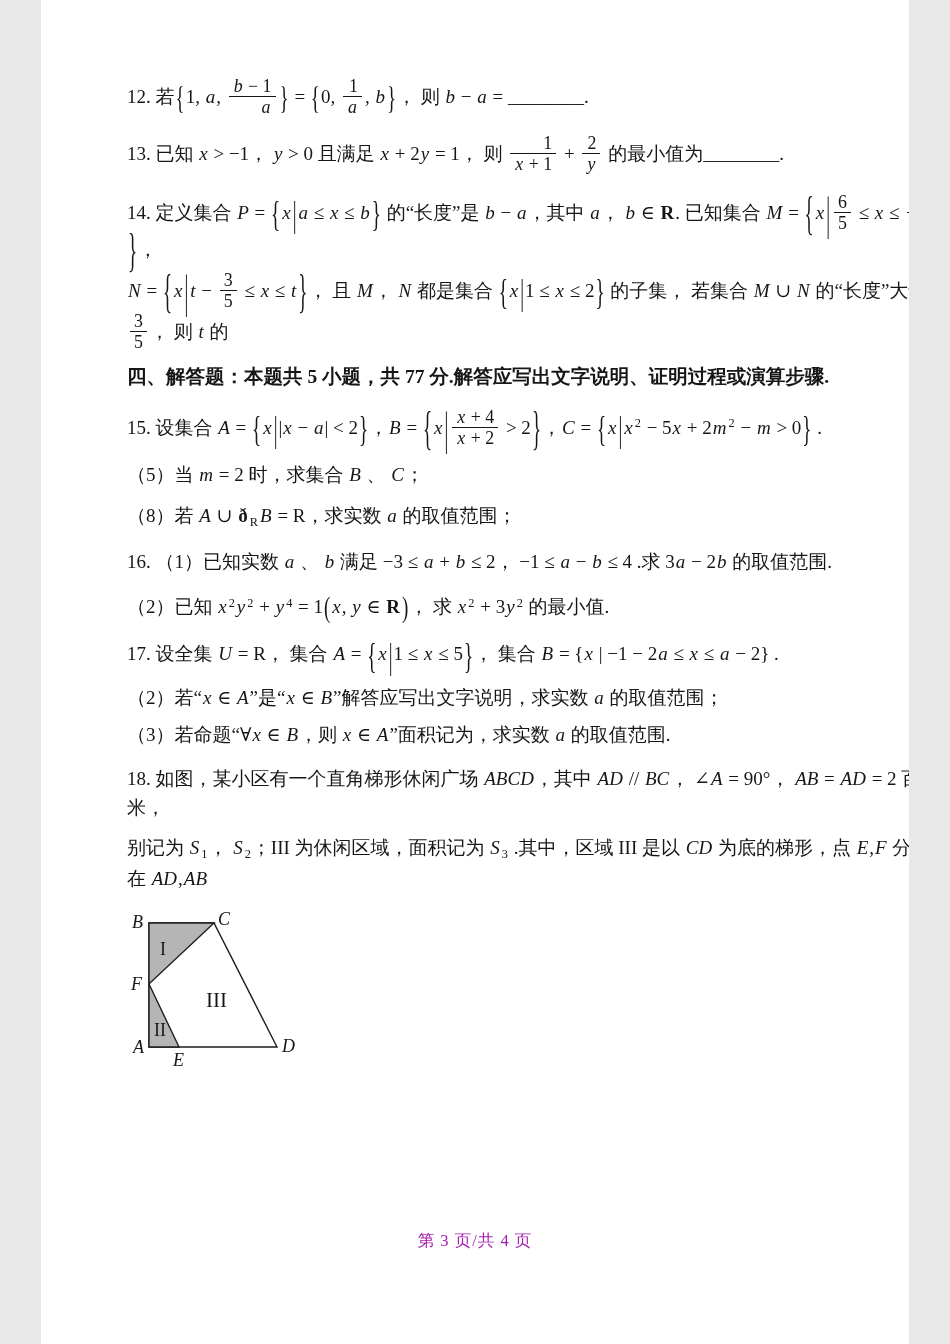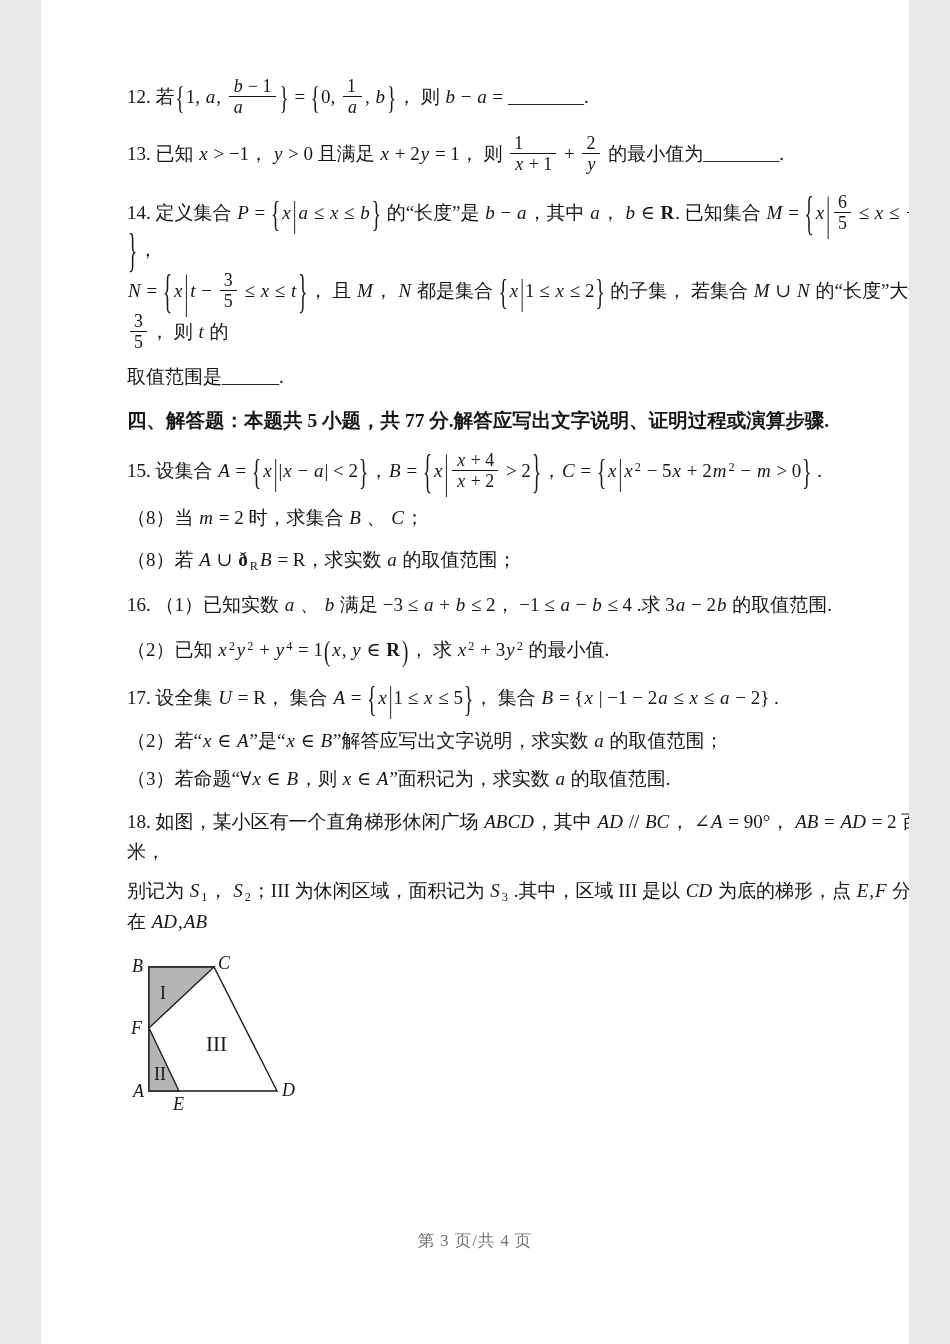--- a/index.html
+++ b/index.html
@@ -9,48 +9,47 @@
   .content{position:absolute;left:86px;top:78px;width:812px;}
   .line{line-height:1.55;}
   .line.bold{font-weight:bold;font-size:19.5px;}
   
   .mb-a{margin-bottom:12px;} .mb-b{margin-bottom:16px;} .mb-c{margin-bottom:8px;}
   .mb-d{margin-bottom:14px;} .mb-e{margin-bottom:10px;} .mb-f{margin-bottom:18px;}
   
   .rt{white-space:pre-wrap;}
   .mi{font-style:italic;padding:0 1px;}
   .mbold{font-weight:bold;padding:0 1px;}
-  .frac{display:inline-block;vertical-align:middle;text-align:left;margin:0 3px;
+  .frac{display:inline-block;vertical-align:middle;text-align:right;margin:0 3px;
         font-size:0.94em;line-height:1.12;position:relative;top:-2px;}
   .frac .num{display:block;padding:0 4px;border-bottom:1.2px solid #161616;}
   .frac .den{display:block;padding:0 4px;}
   .msup{font-size:0.65em;vertical-align:0.5em;padding:0 1px;}
   .msub{font-size:0.65em;vertical-align:-0.35em;padding:0 1px;}
   .bigd{display:inline-block;vertical-align:middle;line-height:1;transform-origin:50% 50%;
         padding:0 1px;position:relative;top:-1px;font-weight:400;}
   .figure-wrap{margin-top:16px;margin-left:2px;}
   .footer{position:absolute;left:0;right:0;bottom:92px;text-align:center;
-          font-size:16.5px;color:#737373;letter-spacing:1px;}
+          font-size:16.5px;color:#a21caf;letter-spacing:1px;}
   svg text{font-family:"Liberation Serif","DejaVu Serif",serif;}
   svg .ptlabel{font-style:italic;font-size:18px;fill:#161616;}
   svg .romlabel{font-size:18px;fill:#161616;}
 </style>
 </head>
 <body>
 
 <div class="page">
   <div class="content">
     <div class="line mb-b"><span class="rt">12. 若</span><span class="bigd" style="transform: scaleY(1.7);">{</span><span class="rt">1, </span><span class="mi">a</span><span class="rt">, </span><span class="frac"><span class="num"><span class="mi">b</span><span class="rt"> − 1</span></span><span class="den"><span class="mi">a</span></span></span><span class="bigd" style="transform: scaleY(1.7);">}</span><span class="rt"> = </span><span class="bigd" style="transform: scaleY(1.7);">{</span><span class="rt">0, </span><span class="frac"><span class="num"><span class="rt">1</span></span><span class="den"><span class="mi">a</span></span></span><span class="rt">, </span><span class="mi">b</span><span class="bigd" style="transform: scaleY(1.7);">}</span><span class="rt">， 则 </span><span class="mi">b</span><span class="rt"> − </span><span class="mi">a</span><span class="rt"> = ________.</span></div>
     <div class="line mb-f"><span class="rt">13. 已知 </span><span class="mi">x</span><span class="rt"> &gt; −1， </span><span class="mi">y</span><span class="rt"> &gt; 0 且满足 </span><span class="mi">x</span><span class="rt"> + 2</span><span class="mi">y</span><span class="rt"> = 1， 则 </span><span class="frac"><span class="num"><span class="rt">1</span></span><span class="den"><span class="mi">x</span><span class="rt"> + 1</span></span></span><span class="rt"> + </span><span class="frac"><span class="num"><span class="rt">2</span></span><span class="den"><span class="mi">y</span></span></span><span class="rt"> 的最小值为________.</span></div>
     <div class="line mb-c"><span class="rt">14. 定义集合 </span><span class="mi">P</span><span class="rt"> = </span><span class="bigd" style="transform: scaleY(1.9);">{</span><span class="mi">x</span><span class="bigd" style="transform: scaleY(1.9);">|</span><span class="mi">a</span><span class="rt"> ≤ </span><span class="mi">x</span><span class="rt"> ≤ </span><span class="mi">b</span><span class="bigd" style="transform: scaleY(1.9);">}</span><span class="rt"> 的“长度”是 </span><span class="mi">b</span><span class="rt"> − </span><span class="mi">a</span><span class="rt">，其中 </span><span class="mi">a</span><span class="rt">， </span><span class="mi">b</span><span class="rt"> ∈ </span><span class="mbold">R</span><span class="rt">. 已知集合 </span><span class="mi">M</span><span class="rt"> = </span><span class="bigd" style="transform: scaleY(2.4);">{</span><span class="mi">x</span><span class="bigd" style="transform: scaleY(2.4);">|</span><span class="frac"><span class="num"><span class="rt">6</span></span><span class="den"><span class="rt">5</span></span></span><span class="rt"> ≤ </span><span class="mi">x</span><span class="rt"> ≤ </span><span class="frac"><span class="num"><span class="rt">17</span></span><span class="den"><span class="rt">10</span></span></span><span class="bigd" style="transform: scaleY(2.4);">}</span><span class="rt">，</span></div>
     <div class="line mb-c"><span class="mi">N</span><span class="rt"> = </span><span class="bigd" style="transform: scaleY(2.4);">{</span><span class="mi">x</span><span class="bigd" style="transform: scaleY(2.4);">|</span><span class="mi">t</span><span class="rt"> − </span><span class="frac"><span class="num"><span class="rt">3</span></span><span class="den"><span class="rt">5</span></span></span><span class="rt"> ≤ </span><span class="mi">x</span><span class="rt"> ≤ </span><span class="mi">t</span><span class="bigd" style="transform: scaleY(2.4);">}</span><span class="rt">， 且 </span><span class="mi">M</span><span class="rt">， </span><span class="mi">N</span><span class="rt"> 都是集合 </span><span class="bigd" style="transform: scaleY(1.9);">{</span><span class="mi">x</span><span class="bigd" style="transform: scaleY(1.9);">|</span><span class="rt">1 ≤ </span><span class="mi">x</span><span class="rt"> ≤ 2</span><span class="bigd" style="transform: scaleY(1.9);">}</span><span class="rt"> 的子集， 若集合 </span><span class="mi">M</span><span class="rt"> ∪ </span><span class="mi">N</span><span class="rt"> 的“长度”大于 </span><span class="frac"><span class="num"><span class="rt">3</span></span><span class="den"><span class="rt">5</span></span></span><span class="rt">， 则 </span><span class="mi">t</span><span class="rt"> 的</span></div>
-    <div class="line mb-d"><span class="rt">取值范围是______.</span></div>
     <div class="line bold mb-b"><span class="rt">四、解答题：本题共 5 小题，共 77 分.解答应写出文字说明、证明过程或演算步骤.</span></div>
     <div class="line mb-e"><span class="rt">15. 设集合 </span><span class="mi">A</span><span class="rt"> = </span><span class="bigd" style="transform: scaleY(1.9);">{</span><span class="mi">x</span><span class="bigd" style="transform: scaleY(1.9);">|</span><span class="rt">|</span><span class="mi">x</span><span class="rt"> − </span><span class="mi">a</span><span class="rt">| &lt; 2</span><span class="bigd" style="transform: scaleY(1.9);">}</span><span class="rt">，</span><span class="mi">B</span><span class="rt"> = </span><span class="bigd" style="transform: scaleY(2.4);">{</span><span class="mi">x</span><span class="bigd" style="transform: scaleY(2.4);">|</span><span class="frac"><span class="num"><span class="mi">x</span><span class="rt"> + 4</span></span><span class="den"><span class="mi">x</span><span class="rt"> + 2</span></span></span><span class="rt"> &gt; 2</span><span class="bigd" style="transform: scaleY(2.4);">}</span><span class="rt">，</span><span class="mi">C</span><span class="rt"> = </span><span class="bigd" style="transform: scaleY(1.9);">{</span><span class="mi">x</span><span class="bigd" style="transform: scaleY(1.9);">|</span><span class="mi">x</span><span class="msup"><span class="rt">2</span></span><span class="rt"> − 5</span><span class="mi">x</span><span class="rt"> + 2</span><span class="mi">m</span><span class="msup"><span class="rt">2</span></span><span class="rt"> − </span><span class="mi">m</span><span class="rt"> &gt; 0</span><span class="bigd" style="transform: scaleY(1.9);">}</span><span class="rt"> .</span></div>
-    <div class="line mb-a"><span class="rt">（8）当 </span><span class="mi">m</span><span class="rt"> = 2 时，求集合 </span><span class="mi">B</span><span class="rt"> 、 </span><span class="mi">C</span><span class="rt">；</span></div>
+    <div class="line mb-a"><span class="rt">（5）当 </span><span class="mi">m</span><span class="rt"> = 2 时，求集合 </span><span class="mi">B</span><span class="rt"> 、 </span><span class="mi">C</span><span class="rt">；</span></div>
     <div class="line mb-d"><span class="rt">（8）若 </span><span class="mi">A</span><span class="rt"> ∪ </span><span class="mbold">ð</span><span class="msub"><span class="rt">R</span></span><span class="mi">B</span><span class="rt"> = R，求实数 </span><span class="mi">a</span><span class="rt"> 的取值范围；</span></div>
     <div class="line mb-b"><span class="rt">16. （1）已知实数 </span><span class="mi">a</span><span class="rt"> 、 </span><span class="mi">b</span><span class="rt"> 满足 −3 ≤ </span><span class="mi">a</span><span class="rt"> + </span><span class="mi">b</span><span class="rt"> ≤ 2， −1 ≤ </span><span class="mi">a</span><span class="rt"> − </span><span class="mi">b</span><span class="rt"> ≤ 4 .求 3</span><span class="mi">a</span><span class="rt"> − 2</span><span class="mi">b</span><span class="rt"> 的取值范围.</span></div>
     <div class="line mb-f"><span class="rt">（2）已知 </span><span class="mi">x</span><span class="msup"><span class="rt">2</span></span><span class="mi">y</span><span class="msup"><span class="rt">2</span></span><span class="rt"> + </span><span class="mi">y</span><span class="msup"><span class="rt">4</span></span><span class="rt"> = 1</span><span class="bigd" style="transform: scaleY(1.5);">(</span><span class="mi">x</span><span class="rt">, </span><span class="mi">y</span><span class="rt"> ∈ </span><span class="mbold">R</span><span class="bigd" style="transform: scaleY(1.5);">)</span><span class="rt">， 求 </span><span class="mi">x</span><span class="msup"><span class="rt">2</span></span><span class="rt"> + 3</span><span class="mi">y</span><span class="msup"><span class="rt">2</span></span><span class="rt"> 的最小值.</span></div>
     <div class="line mb-d"><span class="rt">17. 设全集 </span><span class="mi">U</span><span class="rt"> = R， 集合 </span><span class="mi">A</span><span class="rt"> = </span><span class="bigd" style="transform: scaleY(1.9);">{</span><span class="mi">x</span><span class="bigd" style="transform: scaleY(1.9);">|</span><span class="rt">1 ≤ </span><span class="mi">x</span><span class="rt"> ≤ 5</span><span class="bigd" style="transform: scaleY(1.9);">}</span><span class="rt">， 集合 </span><span class="mi">B</span><span class="rt"> = {</span><span class="mi">x</span><span class="rt"> | −1 − 2</span><span class="mi">a</span><span class="rt"> ≤ </span><span class="mi">x</span><span class="rt"> ≤ </span><span class="mi">a</span><span class="rt"> − 2} .</span></div>
     <div class="line mb-c"><span class="rt">（2）若“</span><span class="mi">x</span><span class="rt"> ∈ </span><span class="mi">A</span><span class="rt">”是“</span><span class="mi">x</span><span class="rt"> ∈ </span><span class="mi">B</span><span class="rt">”解答应写出文字说明，求实数 </span><span class="mi">a</span><span class="rt"> 的取值范围；</span></div>
     <div class="line mb-d"><span class="rt">（3）若命题“∀</span><span class="mi">x</span><span class="rt"> ∈ </span><span class="mi">B</span><span class="rt">，则 </span><span class="mi">x</span><span class="rt"> ∈ </span><span class="mi">A</span><span class="rt">”面积记为，求实数 </span><span class="mi">a</span><span class="rt"> 的取值范围.</span></div>
     <div class="line mb-e"><span class="rt">18. 如图，某小区有一个直角梯形休闲广场 </span><span class="mi">ABCD</span><span class="rt">，其中 </span><span class="mi">AD</span><span class="rt"> // </span><span class="mi">BC</span><span class="rt">， ∠</span><span class="mi">A</span><span class="rt"> = 90°， </span><span class="mi">AB</span><span class="rt"> = </span><span class="mi">AD</span><span class="rt"> = 2 百米，</span></div>
     <div class="line mb-e"><span class="rt">别记为 </span><span class="mi">S</span><span class="msub"><span class="rt">1</span></span><span class="rt">， </span><span class="mi">S</span><span class="msub"><span class="rt">2</span></span><span class="rt">；III 为休闲区域，面积记为 </span><span class="mi">S</span><span class="msub"><span class="rt">3</span></span><span class="rt"> .其中，区域 III 是以 </span><span class="mi">CD</span><span class="rt"> 为底的梯形，点 </span><span class="mi">E</span><span class="rt">,</span><span class="mi">F</span><span class="rt"> 分别在 </span><span class="mi">AD</span><span class="rt">,</span><span class="mi">AB</span></div>
 
     <div class="figure-wrap">

